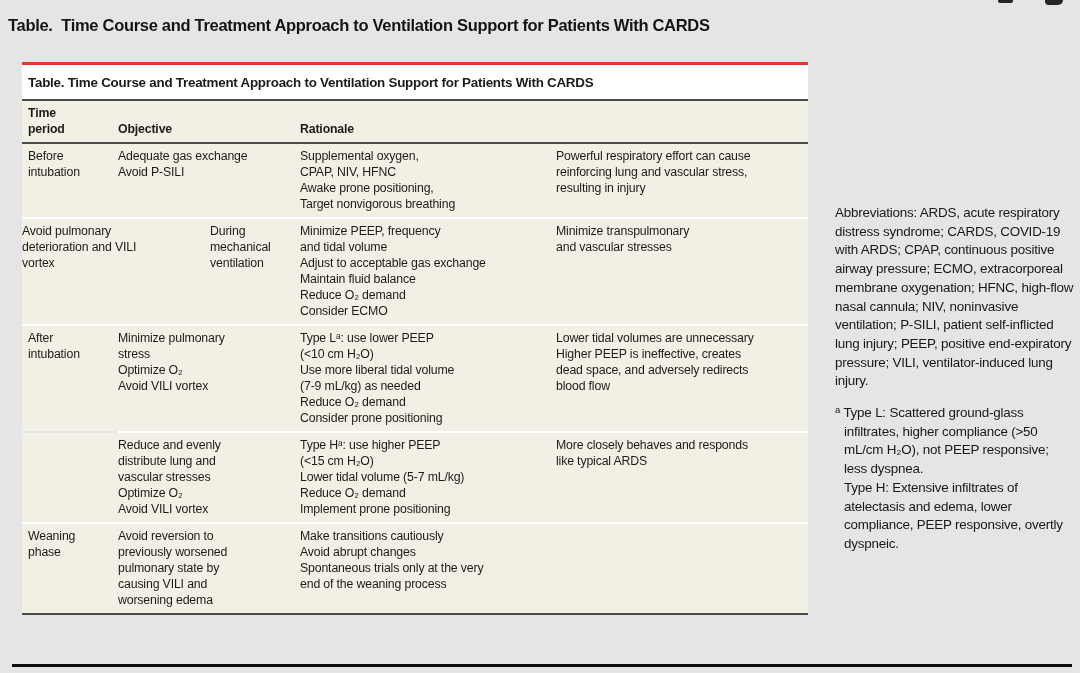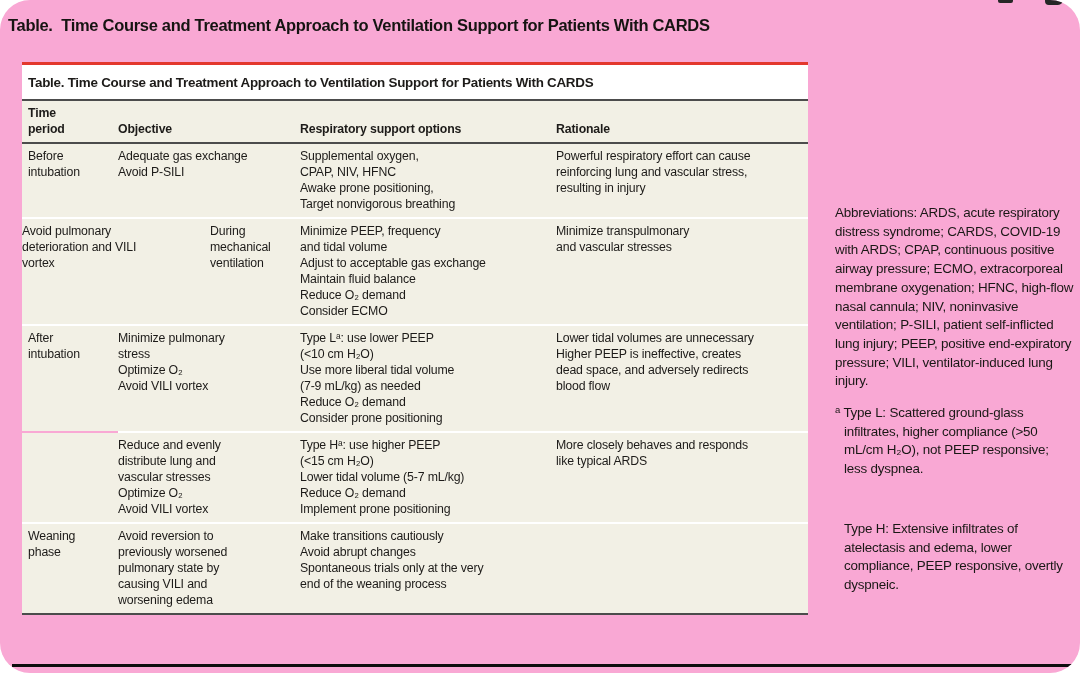--- a/index.html
+++ b/index.html
@@ -5,21 +5,21 @@
   :root{
     --accent_red:#e3382d;
     --table_bg:#f2f0e5;
     --rule_dark:#4c4c4c;
     --row_sep:#ffffff;
     --text_dark:#1d1b19;
   }
   *{box-sizing:border-box;margin:0;padding:0;}
   html,body{background:#ffffff;}
   body{font-family:"Liberation Sans","DejaVu Sans",sans-serif;color:var(--text_dark);}
-  .page{position:relative;width:1080px;height:673px;background:#f9a8d4;overflow:hidden;border-radius:30px;}
+  .page{position:relative;width:1080px;height:673px;background:#e5e5e5;overflow:hidden;}
 
   
   .icon-frag{position:absolute;top:0;background:#262626;}
   .frag1{left:998px;width:15px;height:3px;border-radius:0 0 2px 2px;}
   .frag2{left:1045px;width:18px;height:5px;border-radius:0 0 9px 7px;}
 
   .page-heading{
     position:absolute;left:8px;top:16px;width:1000px;
     font-size:16.5px;font-weight:bold;letter-spacing:-0.3px;
     white-space:pre-wrap;color:#161412;
@@ -50,21 +50,21 @@
   .sep.partial{margin-left:96px;background:var(--row_sep);}
 
   
   .notes{
     position:absolute;left:835px;top:204px;width:240px;
     font-size:13.4px;line-height:18.7px;letter-spacing:-0.2px;color:#1a1816;
   }
   .footnote{margin-top:10px;padding-left:9px;}
   .fn-marker{font-size:9.5px;vertical-align:4px;margin-left:-9px;}
   .fn-block{display:inline;}
-  .fn-h{display:block;margin-top:41px;}
+  .fn-h{display:block;}
 
   .bottom-rule{position:absolute;left:12px;top:664px;width:1060px;height:3px;background:#0d0d0d;}
 </style>
 </head>
 <body>
 
 <div class="page">
 
   <div class="icon-frag frag1"></div>
   <div class="icon-frag frag2"></div>
@@ -73,21 +73,20 @@
 
   <div class="table-card">
     <div class="red-bar"></div>
     <div class="table-title">Table. Time Course and Treatment Approach to Ventilation Support for Patients With CARDS</div>
     <div class="rule"></div>
 
     <div class="thead">
       <div class="c c1">Time
 period</div>
       <div class="c c2">Objective</div>
-      <div class="c c3">Respiratory support options</div>
       <div class="c c4">Rationale</div>
     </div>
     <div class="rule"></div>
 
     <div class="trow">
       <div class="c c1">Before
 intubation</div>
       <div class="c c2">Adequate gas exchange
 Avoid P-SILI</div>
       <div class="c c3">Supplemental oxygen,

